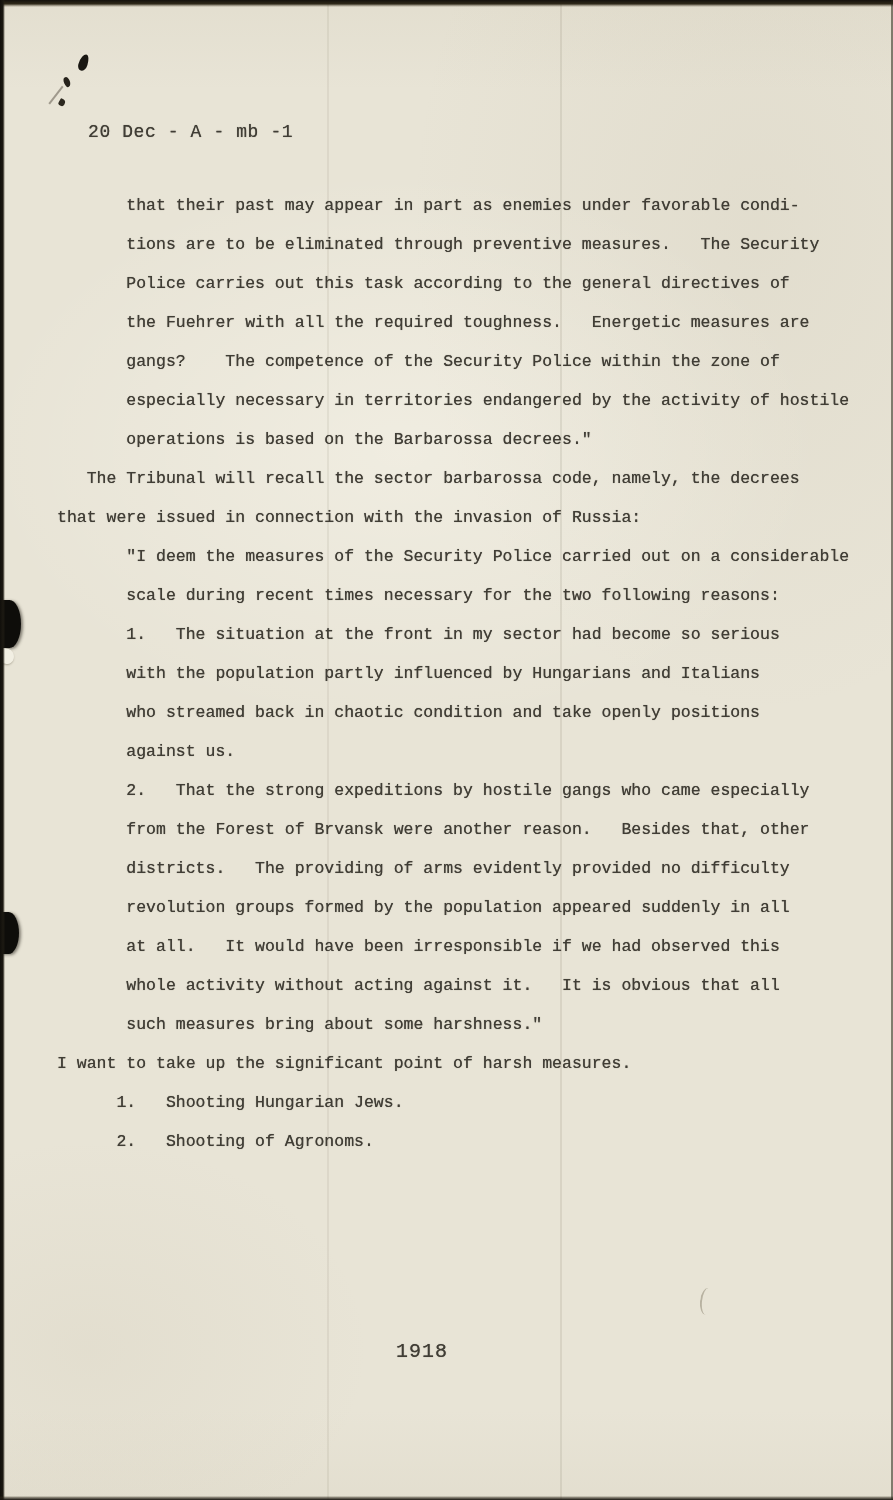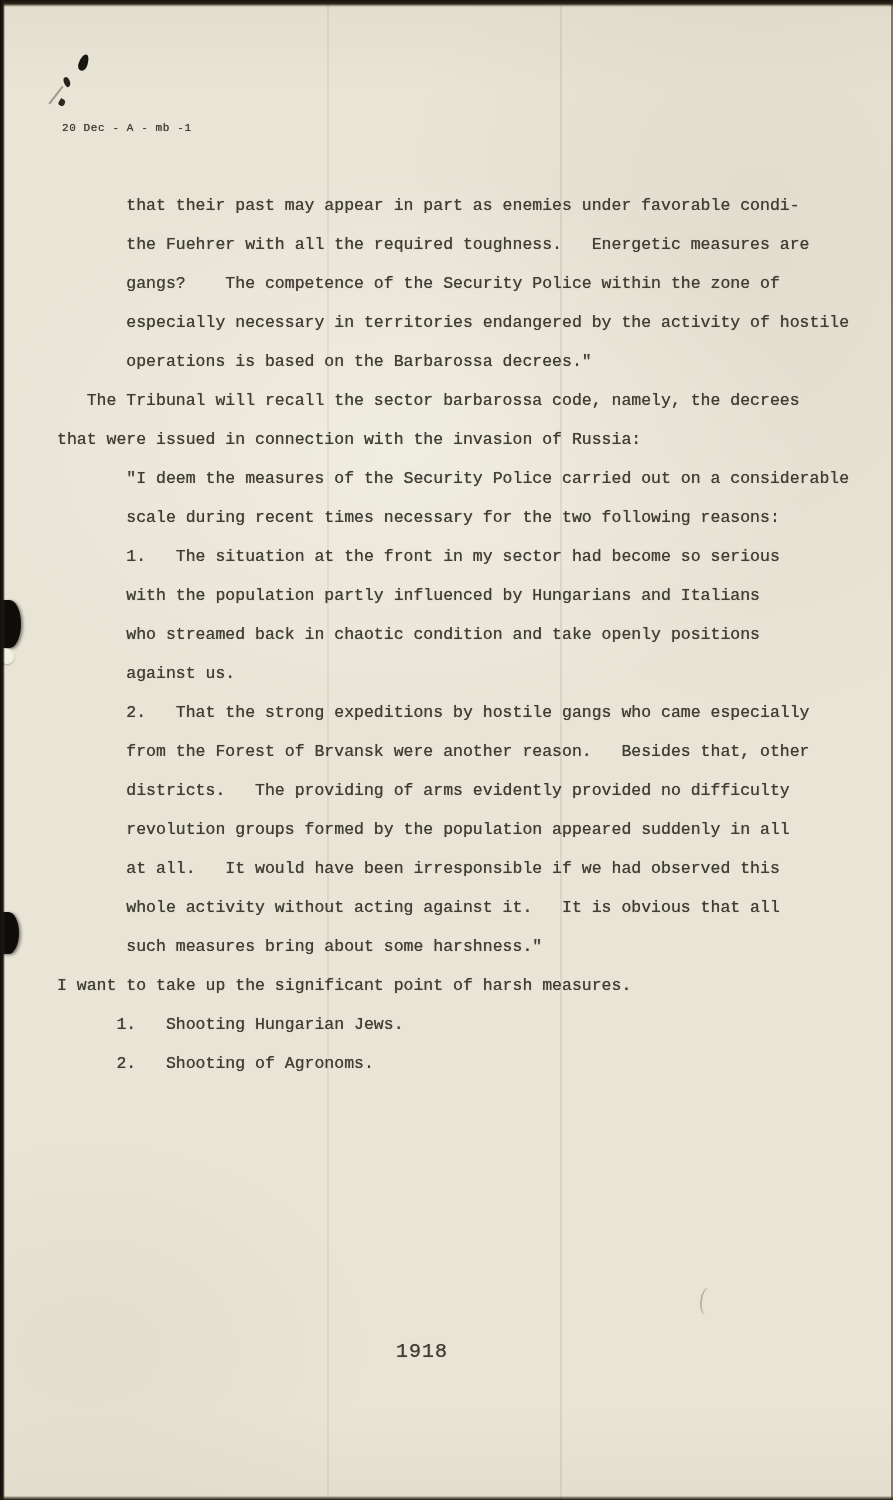--- a/index.html
+++ b/index.html
@@ -35,23 +35,23 @@
   .crease-1 { left: 327px; }
   .crease-2 { left: 560px; background: rgba(120,112,92,0.14); }
 
   .typed {
     color: #403d35;
     text-shadow: 0 0 0.7px rgba(58, 55, 47, 0.85);
     white-space: pre;
   }
   .header-line {
     position: absolute;
-    left: 62px;
+    left: 88px;
     top: 122px;
-    font-size: 11px;
+    font-size: 18px;
     letter-spacing: 0.6px;
   }
   .body-text {
     position: absolute;
     left: 57px;
     top: 186px;
     font-size: 16.5px;
   }
   .line {
     height: 39px;
@@ -152,20 +152,22 @@
 
 <div class="page">
 
   <div class="crease crease-1"></div>
   <div class="crease crease-2"></div>
 
   <div class="typed header-line">20 Dec - A - mb -1</div>
 
   <div class="body-text">
     <div class="typed line">       that their past may appear in part as enemies under favorable condi-</div>
+    <div class="typed line">       tions are to be eliminated through preventive measures.   The Security</div>
+    <div class="typed line">       Police carries out this task according to the general directives of</div>
     <div class="typed line">       the Fuehrer with all the required toughness.   Energetic measures are</div>
     <div class="typed line">       gangs?    The competence of the Security Police within the zone of</div>
     <div class="typed line">       especially necessary in territories endangered by the activity of hostile</div>
     <div class="typed line">       operations is based on the Barbarossa decrees."</div>
     <div class="typed line">   The Tribunal will recall the sector barbarossa code, namely, the decrees</div>
     <div class="typed line">that were issued in connection with the invasion of Russia:</div>
     <div class="typed line">       "I deem the measures of the Security Police carried out on a considerable</div>
     <div class="typed line">       scale during recent times necessary for the two following reasons:</div>
     <div class="typed line">       1.   The situation at the front in my sector had become so serious</div>
     <div class="typed line">       with the population partly influenced by Hungarians and Italians</div>

